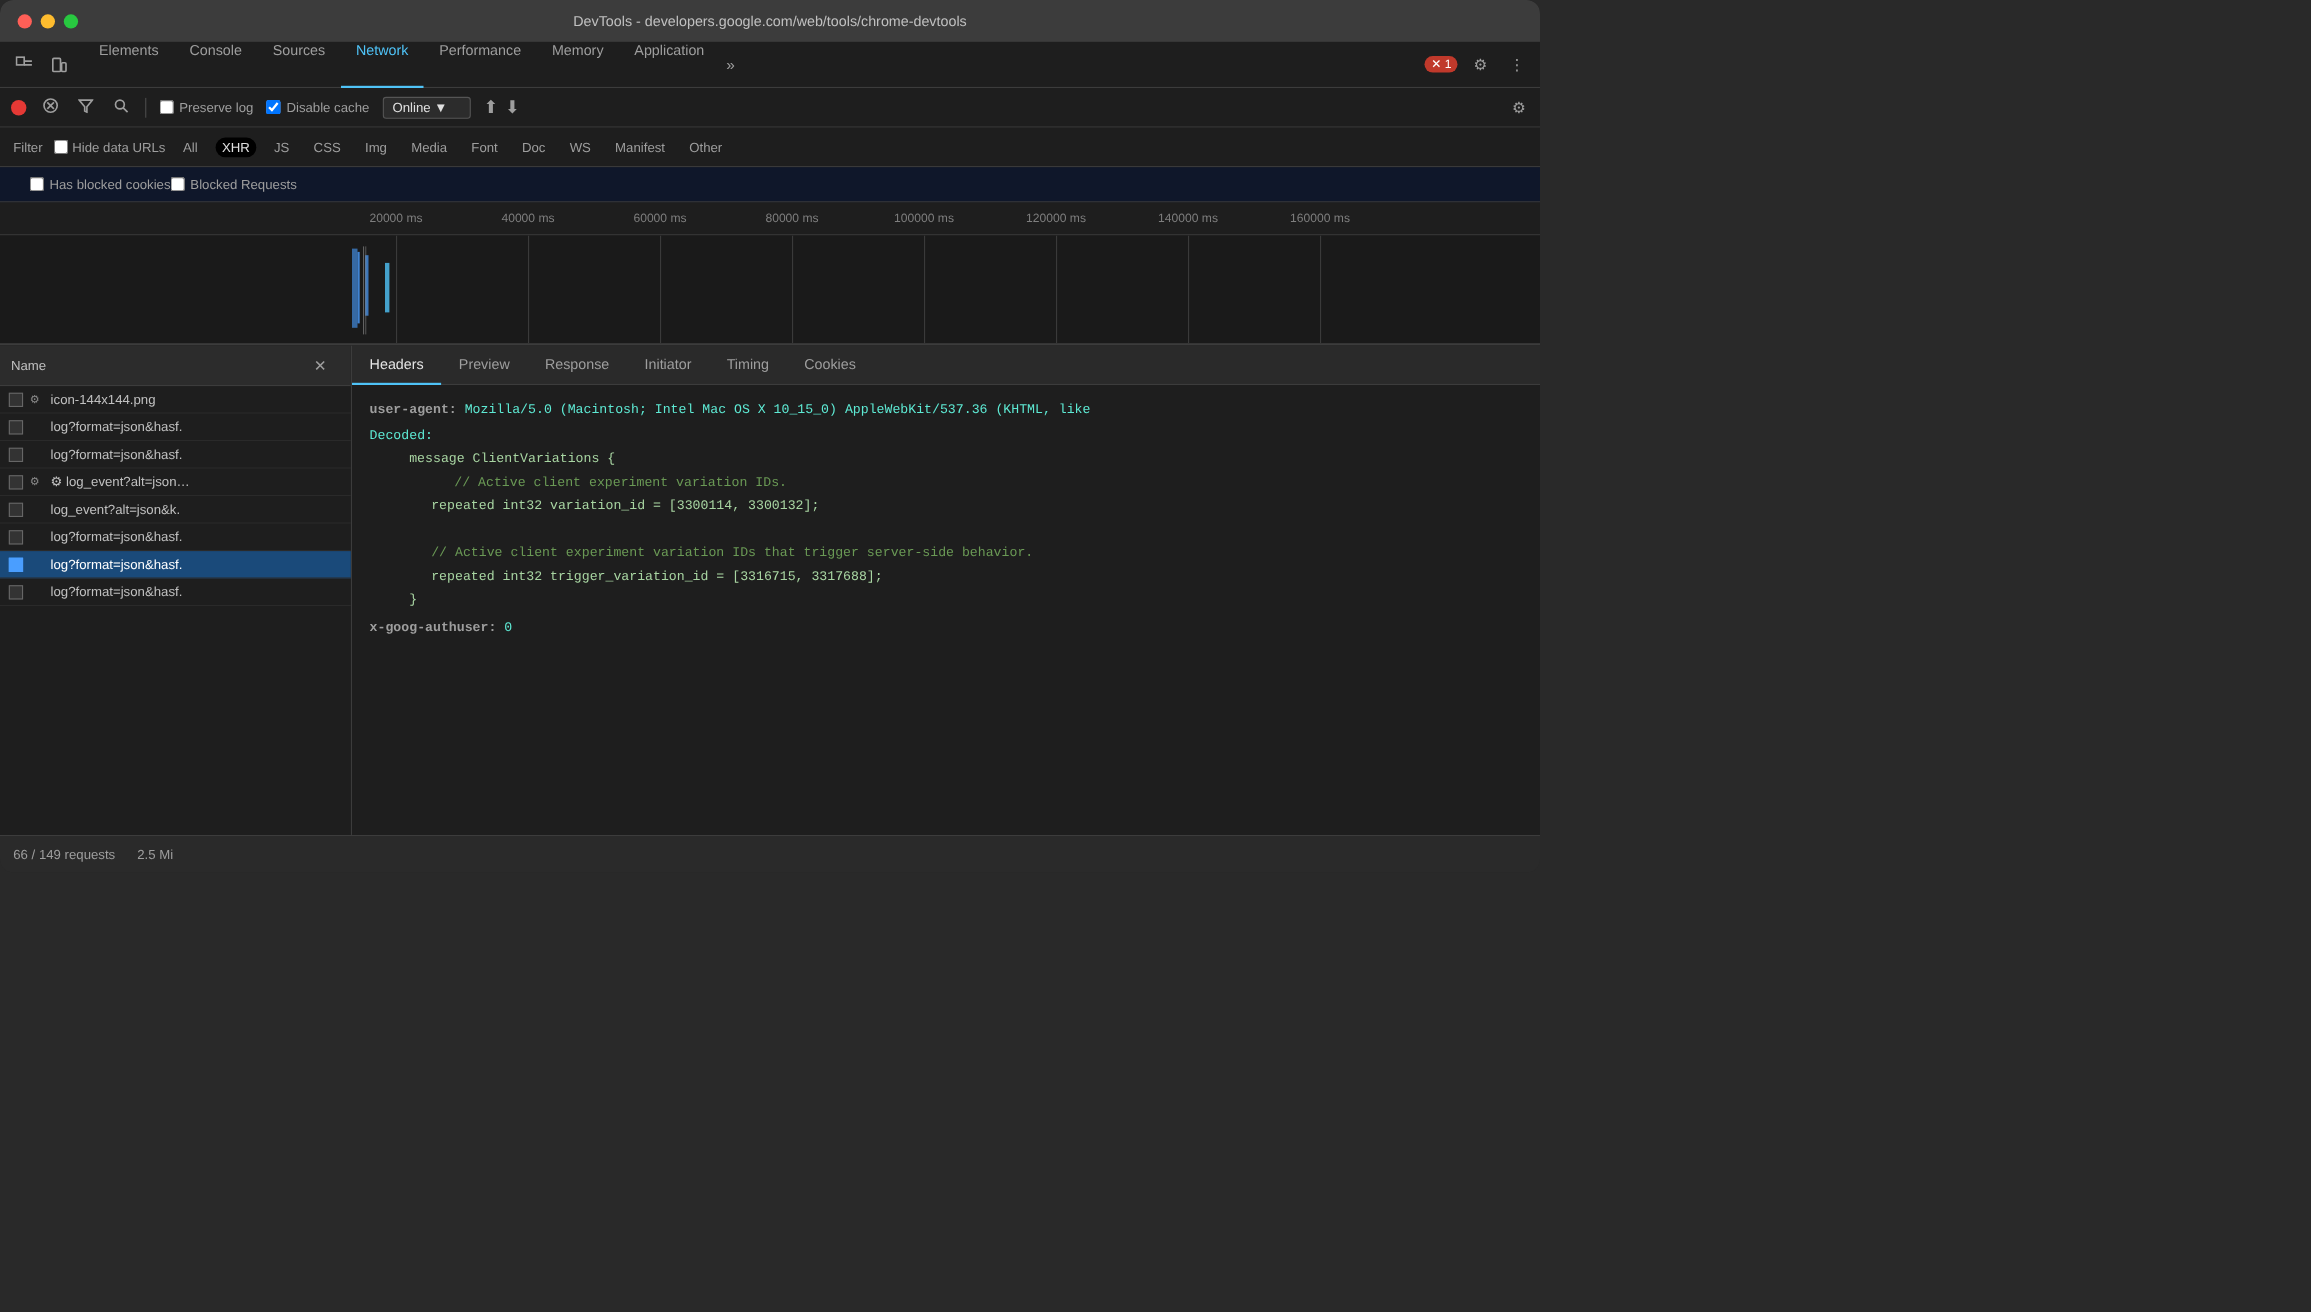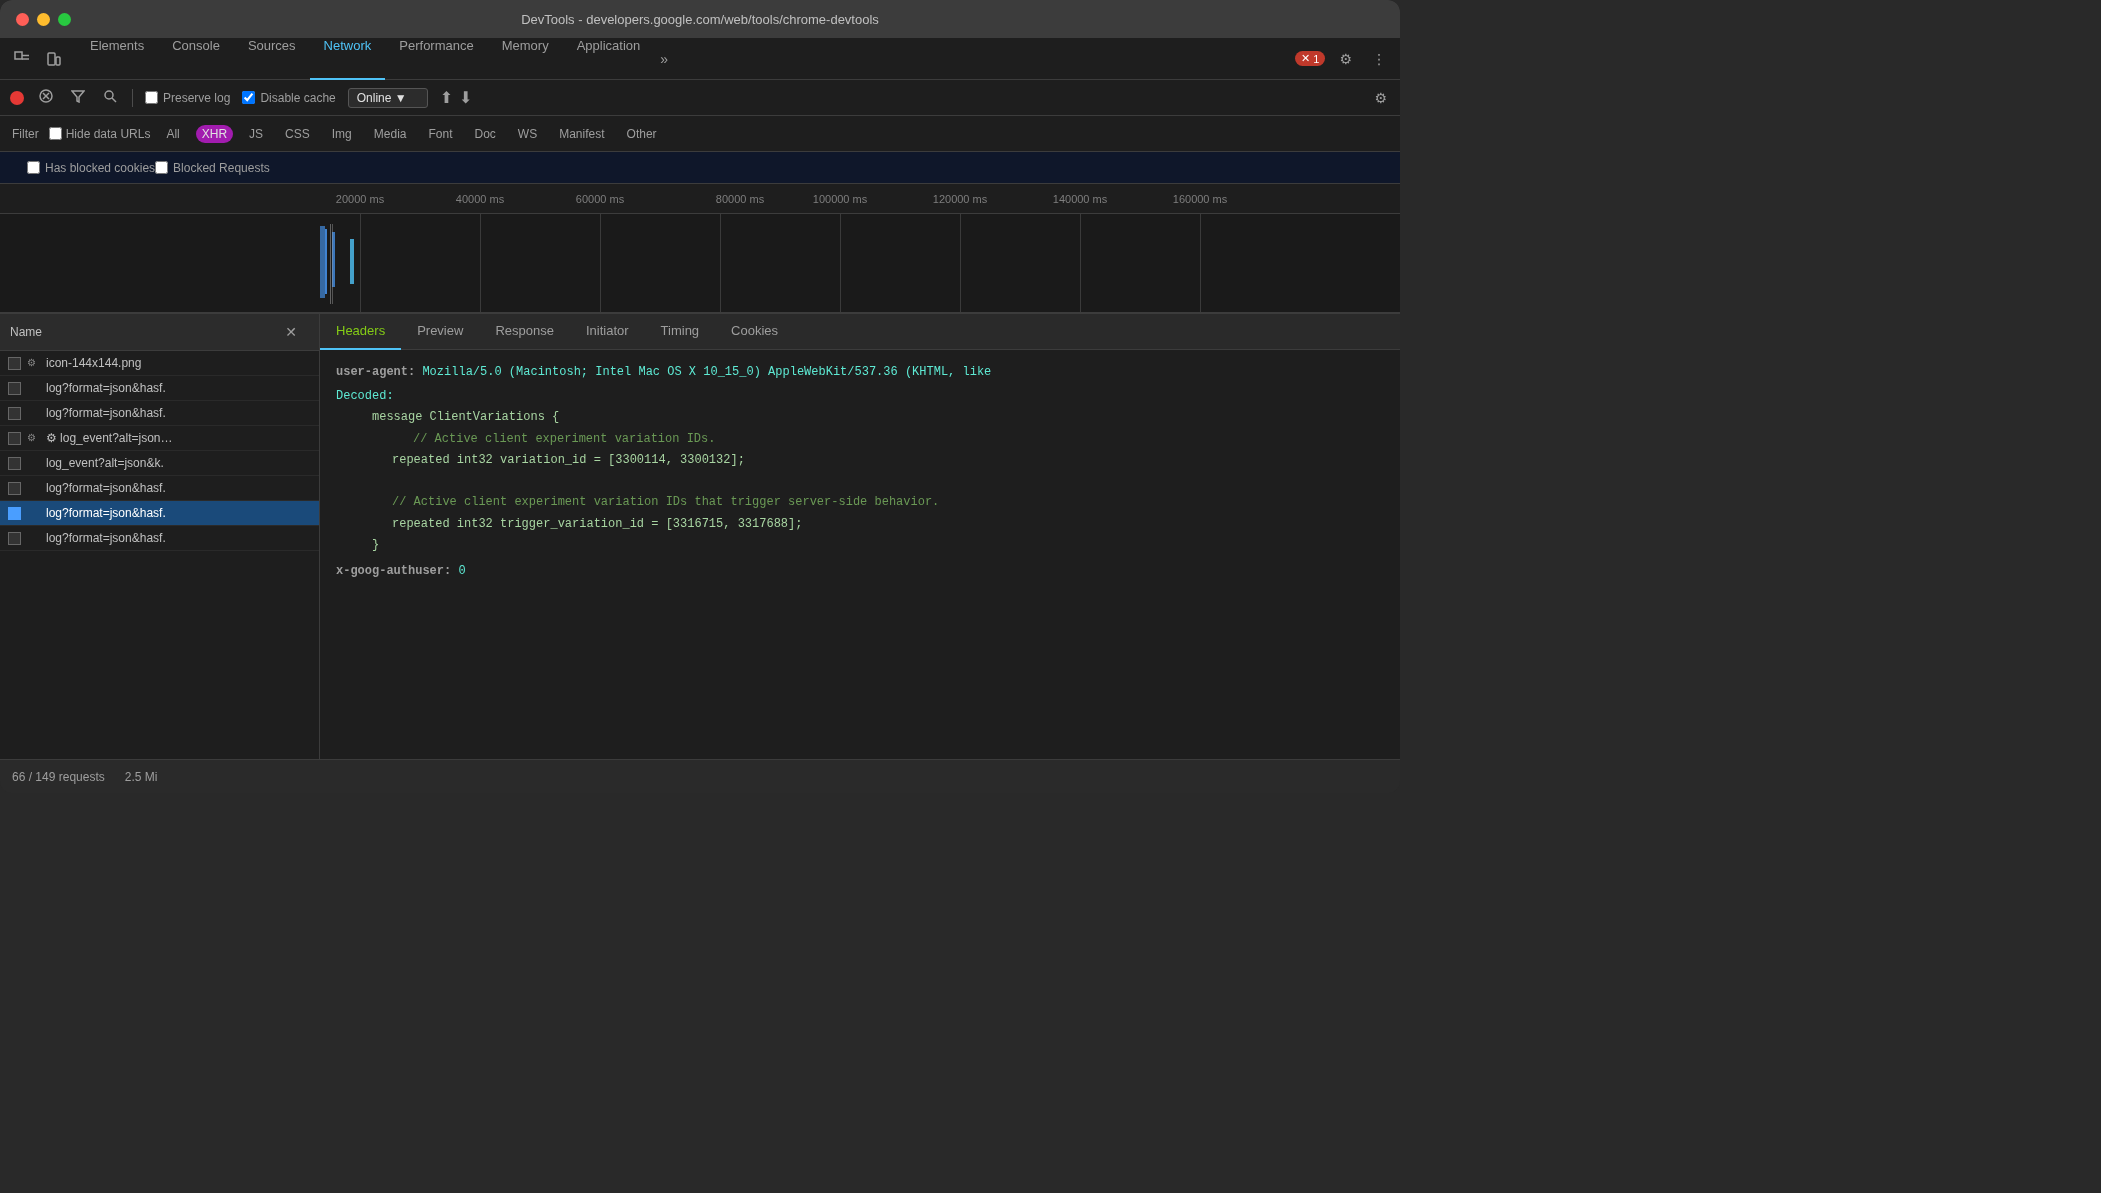--- a/index.html
+++ b/index.html
@@ -163,21 +163,21 @@
       font-size: 12px;
     }
     .filter-type-btn {
       color: #9e9e9e;
       font-size: 12px;
       padding: 2px 6px;
       border-radius: 3px;
       cursor: pointer;
     }
     .filter-type-btn.active {
-      background: #a21caf;
+      background: #000000;
       color: #e0e0e0;
       border-radius: 10px;
     }
     
     .blocked-bar {
       background: #0f172a;
       height: 32px;
       display: flex;
       align-items: center;
       padding: 0 27px;
@@ -287,21 +287,21 @@
       padding: 0 16px;
       height: 36px;
       display: flex;
       align-items: center;
       color: #9e9e9e;
       font-size: 13px;
       cursor: pointer;
       border-bottom: 2px solid transparent;
     }
     .detail-tab.active {
-      color: #84cc16;
+      color: #e5e5e5;
       border-bottom: 2px solid #4fc3f7;
     }
     .close-btn {
       color: #9e9e9e;
       font-size: 14px;
       padding: 4px 8px;
       cursor: pointer;
       margin-right: 4px;
     }
     .details-content {
@@ -509,21 +509,21 @@
   <label class="blocked-checkbox">
     <input type="checkbox" style="">
     <span>Blocked Requests</span>
   </label>
 </div>
 
 <div class="timeline-header">
   <span class="timeline-tick" style="left: 360px;">20000 ms</span>
   <span class="timeline-tick" style="left: 480px;">40000 ms</span>
   <span class="timeline-tick" style="left: 600px;">60000 ms</span>
-  <span class="timeline-tick" style="left: 740px;">80000 ms</span>
+  <span class="timeline-tick" style="left: 720px;">80000 ms</span>
   <span class="timeline-tick" style="left: 840px;">100000 ms</span>
   <span class="timeline-tick" style="left: 960px;">120000 ms</span>
   <span class="timeline-tick" style="left: 1080px;">140000 ms</span>
   <span class="timeline-tick" style="left: 1200px;">160000 ms</span>
 </div>
 
 <div class="timeline-waterfall waterfall-area">
   <div class="waterfall-tick-line" style="left: 360px;"></div>
   <div class="waterfall-tick-line" style="left: 480px;"></div>
   <div class="waterfall-tick-line" style="left: 600px;"></div>

